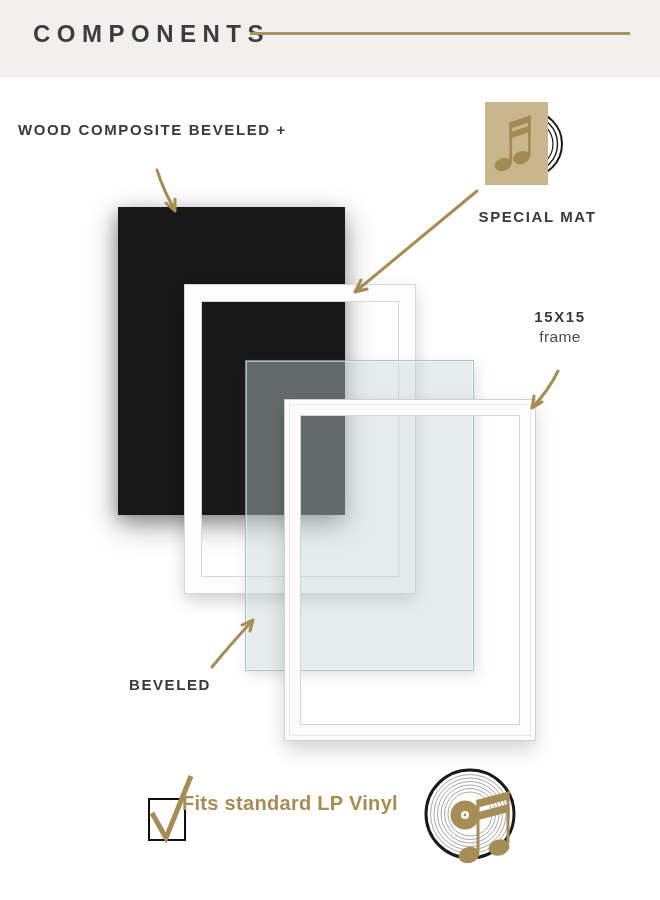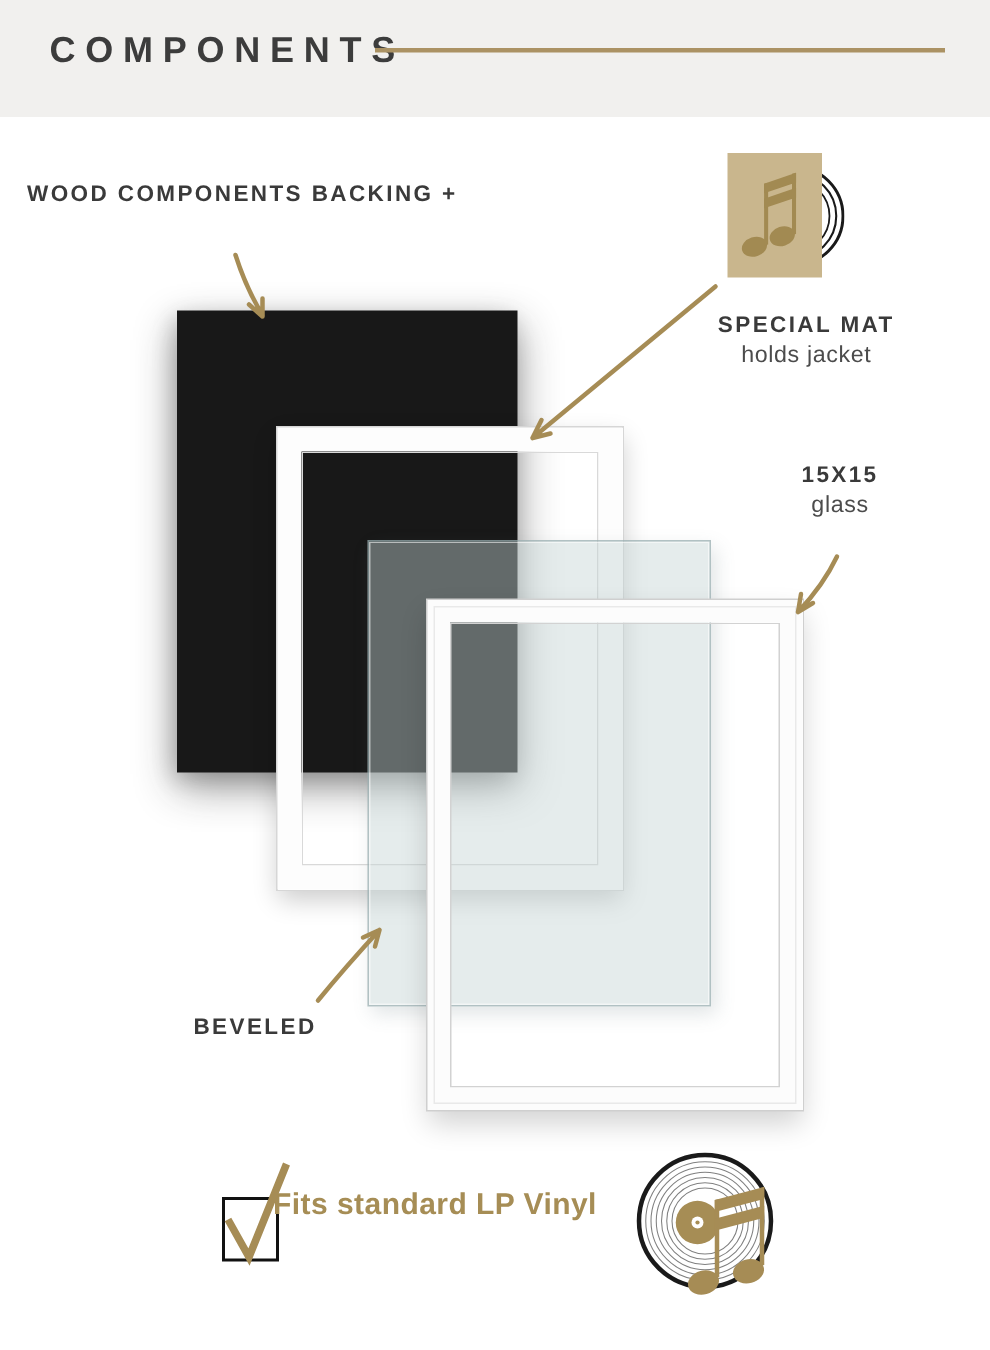--- a/index.html
+++ b/index.html
@@ -97,31 +97,30 @@
       <ellipse cx="20" cy="63.5" rx="8.6" ry="6.4" transform="rotate(-18 20 63.5)"></ellipse>
       <ellipse cx="38.5" cy="56.5" rx="8.6" ry="6.4" transform="rotate(-18 38.5 56.5)"></ellipse>
       <path d="M26.4,62.5 L26.4,21.5 L29.1,20.9 L29.1,62 Z"></path>
       <path d="M45,55.5 L45,14.8 L47.7,14.2 L47.7,55 Z"></path>
       <path d="M26.4,21.5 L47.7,14.2 L47.7,20.6 L26.4,27.9 Z"></path>
       <path d="M26.4,31.5 L47.7,24.2 L47.7,30.6 L26.4,37.9 Z"></path>
     </g>
   </svg>
 
   <div class="callout co-backing">
-    <div class="callout-title">WOOD COMPONENTS BACKING +</div>
+    <div class="callout-title">WOOD COMPOSITE BEVELED +</div>
   </div>
 
   <div class="callout co-mat">
     <div class="callout-title">SPECIAL MAT</div>
-    <div class="callout-sub">holds jacket</div>
   </div>
 
   <div class="callout co-frame">
     <div class="callout-title">15X15</div>
-    <div class="callout-sub">glass</div>
+    <div class="callout-sub">frame</div>
   </div>
 
   <div class="callout co-glass">
     <div class="callout-title">BEVELED</div>
   </div>
 
   <div class="checkbox"></div>
   <svg class="check-svg" width="70" height="90" viewBox="0 0 70 90">
     <polyline points="12,48 26,73 51,11" fill="none" stroke="#a68c55" stroke-width="5"></polyline>
   </svg>

